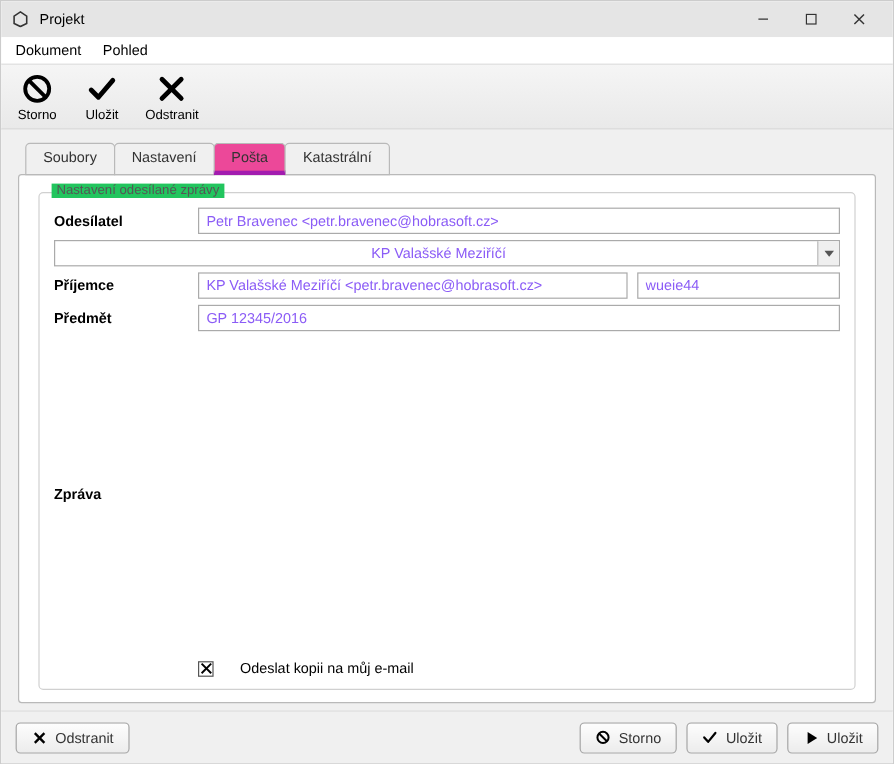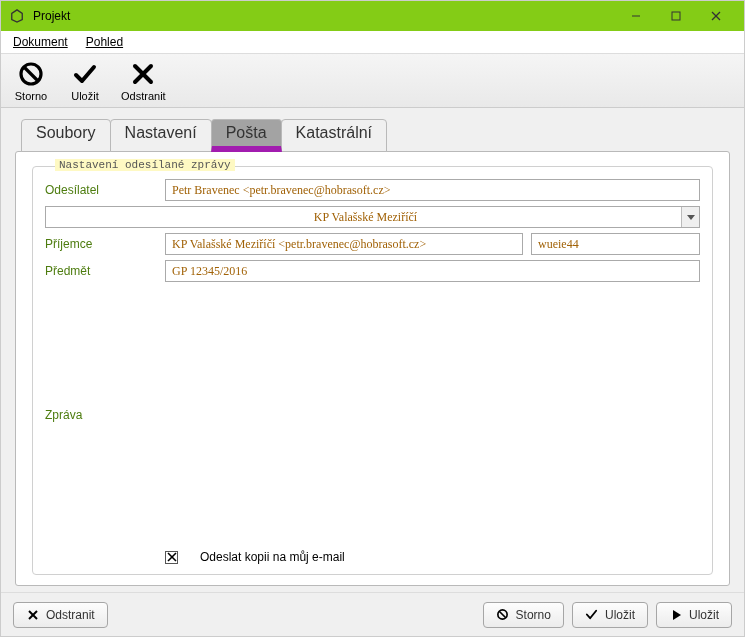--- a/index.html
+++ b/index.html
@@ -15,21 +15,21 @@
       flex-direction: column;
       border: 1px solid #ccc;
     }
 
     
     .titlebar {
       height: 30px;
       display: flex;
       align-items: center;
       padding: 0 8px;
-      background: #84cc16;
+      background: #e5e5e5;
     }
     .app-icon {
       width: 16px; height: 16px;
       display: inline-flex; align-items: center; justify-content: center;
     }
     .title-text { margin-left: 8px; font-size: 12px; }
     .win-controls { margin-left: auto; display: flex; }
     .win-btn {
       width: 40px; height: 30px;
       display: flex; align-items: center; justify-content: center;
@@ -37,21 +37,20 @@
     }
 
     
     .menubar {
       height: 22px;
       display: flex;
       align-items: center;
       padding: 0 8px;
       gap: 10px;
       background: #fff;
-      text-decoration: underline;
     }
     .menubar-item { cursor: pointer; padding: 2px 4px; }
 
     
     .toolbar {
       background: linear-gradient(#f5f5f5, #e9e9e9);
       border-top: 1px solid #ddd;
       border-bottom: 1px solid #ccc;
       padding: 4px 8px 3px 8px;
       display: flex;
@@ -91,25 +90,25 @@
     .tab {
       padding: 4px 14px;
       background: #f0f0f0;
       border: 1px solid #b9b9b9;
       border-bottom: 1px solid #b9b9b9;
       border-top-left-radius: 4px;
       border-top-right-radius: 4px;
       margin-right: -1px;
       color: #333;
       cursor: pointer;
-      font-size: 16px;
+      font-size: 12px;
     }
     .tab.active {
-      background: #a3a3a3;
-      border-bottom: 6px solid #a21caf;
+      background: #ec4899;
+      border-bottom: 4px solid #a21caf;
       z-index: 3;
       position: relative;
     }
 
     
     .panel {
       flex: 1;
       background: #fff;
       border: 1px solid #b9b9b9;
       border-radius: 3px;
@@ -126,52 +125,52 @@
       padding: 12px 12px 10px 12px;
       position: relative;
       flex: 1;
       display: flex;
       flex-direction: column;
       min-height: 0;
     }
     .groupbox-title {
       position: absolute;
       top: -8px;
-      left: 22px;
-      background: #fef9c3;
+      left: 10px;
+      background: #22c55e;
       padding: 0 4px;
       font-size: 11px;
       color: #555;
-      font-family: Liberation Mono, monospace;
     }
 
     .form-row {
       display: flex;
       align-items: center;
       margin-bottom: 5px;
       gap: 8px;
     }
     .form-row.align-top { align-items: center; }
     .form-row.flex-grow { flex: 1; min-height: 0; }
     .form-label {
       width: 112px;
       font-size: 12px;
-      color: #4d7c0f;
+      color: #000000;
       flex-shrink: 0;
+      font-weight: bold;
     }
 
     .text-input, .select-input, .textarea-input {
       flex: 1;
-      font-family: Liberation Serif, serif;
+      font-family: Liberation Sans, sans-serif;
       font-size: 12px;
       padding: 3px 6px;
       border: 1px solid #aaa;
       background: #fff;
       height: 22px;
-      color: #a16207;
+      color: #8b5cf6;
     }
     .select-wrap {
       position: relative;
       flex: 1;
       display: flex;
     }
     .select-wrap .text-input { padding-right: 20px; text-align: center; }
     .select-arrow {
       position: absolute;
       right: 1px;

